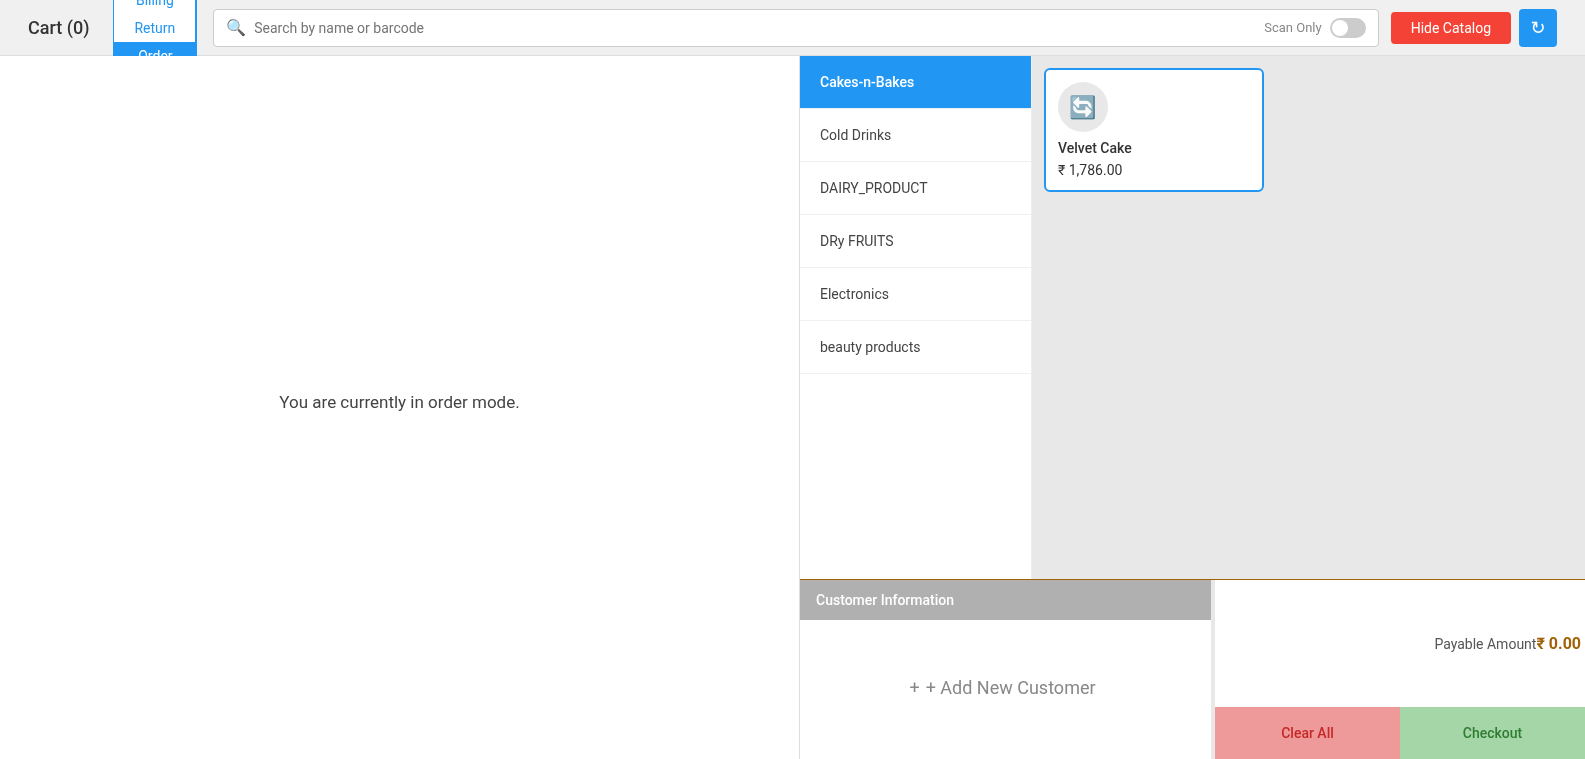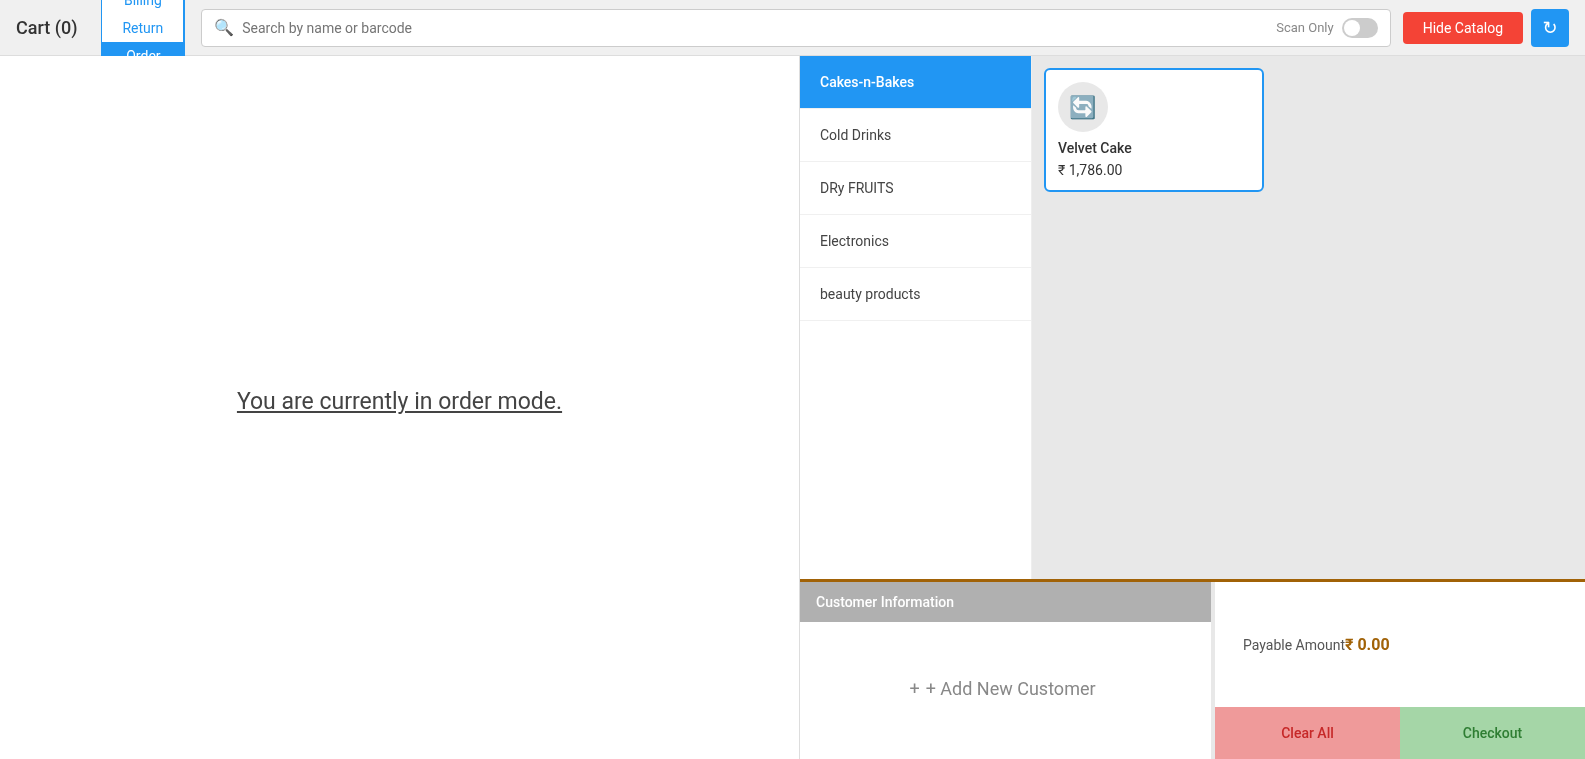--- a/index.html
+++ b/index.html
@@ -4,21 +4,21 @@
   <style>
     * { box-sizing: border-box; margin: 0; padding: 0; font-family: -apple-system, BlinkMacSystemFont, 'Segoe UI', Roboto, sans-serif; }
     body { background: #e8e8e8; width: 1585px; height: 759px; overflow: hidden; }
 
     
     .header {
       display: flex;
       align-items: center;
       height: 56px;
       background: #f0f0f0;
-      padding: 0 16px;
+      padding: 0 28px;
       border-bottom: 1px solid #ddd;
     }
     .cart-title {
       font-size: 18px;
       font-weight: 500;
       color: #333;
       margin-right: 24px;
     }
     .tab-group {
       display: flex;
@@ -114,24 +114,23 @@
       width: 800px;
       background: white;
       display: flex;
       flex-direction: column;
       align-items: center;
       justify-content: center;
       padding: 40px;
       border-right: 1px solid #ddd;
     }
     .empty-cart-title {
-      font-size: 23px;
+      font-size: 17px;
       color: #444;
       margin-bottom: 12px;
-      text-decoration: underline;
     }
     .empty-cart-sub {
       font-size: 14px;
       color: #999;
       text-align: center;
       line-height: 1.6;
     }
 
     
     .right-panel {
@@ -207,21 +206,21 @@
 
     
     .category-list::-webkit-scrollbar { width: 6px; }
     .category-list::-webkit-scrollbar-track { background: #f0f0f0; }
     .category-list::-webkit-scrollbar-thumb { background: #ccc; border-radius: 3px; }
 
     
     .bottom-area {
       display: flex;
       height: 180px;
-      border-top: 3px solid #a16207;
+      border-top: 1px solid #a16207;
     }
     .customer-info {
       flex: 1;
       background: white;
       margin-right: 4px;
     }
     .customer-info-header {
       background: #b0b0b0;
       color: white;
       padding: 12px 16px;
@@ -241,23 +240,23 @@
     .add-customer-btn span { margin-right: 6px; font-size: 18px; color: #888; }
 
     .payment-area {
       width: 370px;
       background: white;
       display: flex;
       flex-direction: column;
     }
     .payable-row {
       display: flex;
-      justify-content: flex-start;
-      align-items: center;
-      padding: 20px 28px;
+      justify-content: flex-end;
+      align-items: center;
+      padding: 20px 4px;
       flex: 1;
     }
     .payable-label {
       font-size: 14px;
       color: #555;
     }
     .payable-amount {
       font-size: 16px;
       font-weight: 700;
       color: #a16207;
@@ -314,20 +313,21 @@
     <div class="empty-cart-title">You are currently in order mode.</div>
   </div>
 
   <div class="right-panel">
 
     <div class="catalog-area">
 
       <div class="category-list">
         <div class="category-item active">Cakes-n-Bakes</div>
         <div class="category-item">Cold Drinks</div>
+        <div class="category-item">DAIRY_PRODUCT</div>
         <div class="category-item">DRy FRUITS</div>
         <div class="category-item">Electronics</div>
         <div class="category-item">beauty products</div>
       </div>
 
       <div class="products-area">
         <div class="product-card">
           <div class="product-icon">🔄</div>
           <div class="product-name">Velvet Cake</div>
           <div class="product-price">₹ 1,786.00</div>

